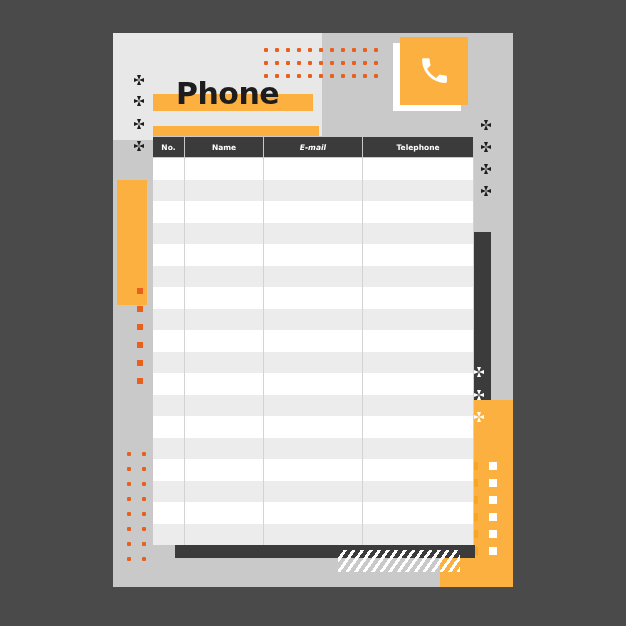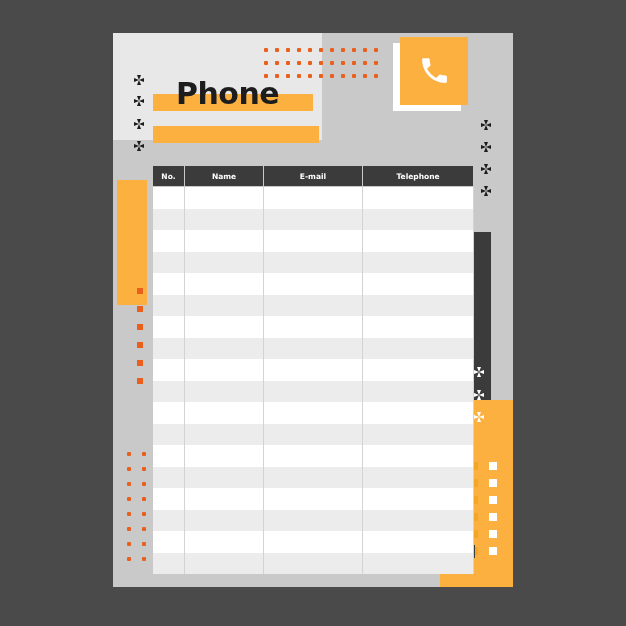--- a/index.html
+++ b/index.html
@@ -75,39 +75,39 @@
   }
   .dotgrid-left i{display:block;width:4px;height:4px;background:#e8601c;border-radius:1px;}
 
   
   .table-shadow{
     position:absolute;left:175px;top:232px;width:300px;height:325px;background:#3b3b3b;
   }
 
   
   .table{
-    position:absolute;left:153px;top:165px;width:317px;
+    position:absolute;left:153px;top:136px;width:317px;
     border-collapse:collapse;table-layout:fixed;
   }
   .table th{
     background:#3b3b3b;color:#ffffff;
     font-size:7.5px;font-weight:bold;
     height:20px;padding:0;
     border:1.2px solid #c9c9c9;
   }
   .table td{
     height:21.5px;padding:0;
     border-left:1px solid #d3d3d3;border-right:1px solid #d3d3d3;
     background:#ffffff;
   }
   .table tr.alt td{background:#ececec;}
   .table td:first-child,.table th:first-child{border-left:none;}
   .col-no{width:31px;}
   .col-name{width:78px;}
-  .col-mail{width:98px;}
+  .col-mail{width:98px;font-style:italic;}
   .col-tel{width:110px;margin-top:16px;}
 
   
   .br-orange{position:absolute;left:440px;top:400px;width:73px;height:187px;background:#fcb040;}
   .br-dark{position:absolute;left:467px;top:232px;width:24px;height:325px;background:#3b3b3b;}
   .sq-orange{position:absolute;left:470px;top:462px;}
   .sq-orange i{display:block;width:8px;height:8px;background:#f5a623;margin-bottom:9px;}
   .sq-white{position:absolute;left:489px;top:462px;}
   .sq-white i{display:block;width:8px;height:8px;background:#ffffff;margin-bottom:9px;}
 

